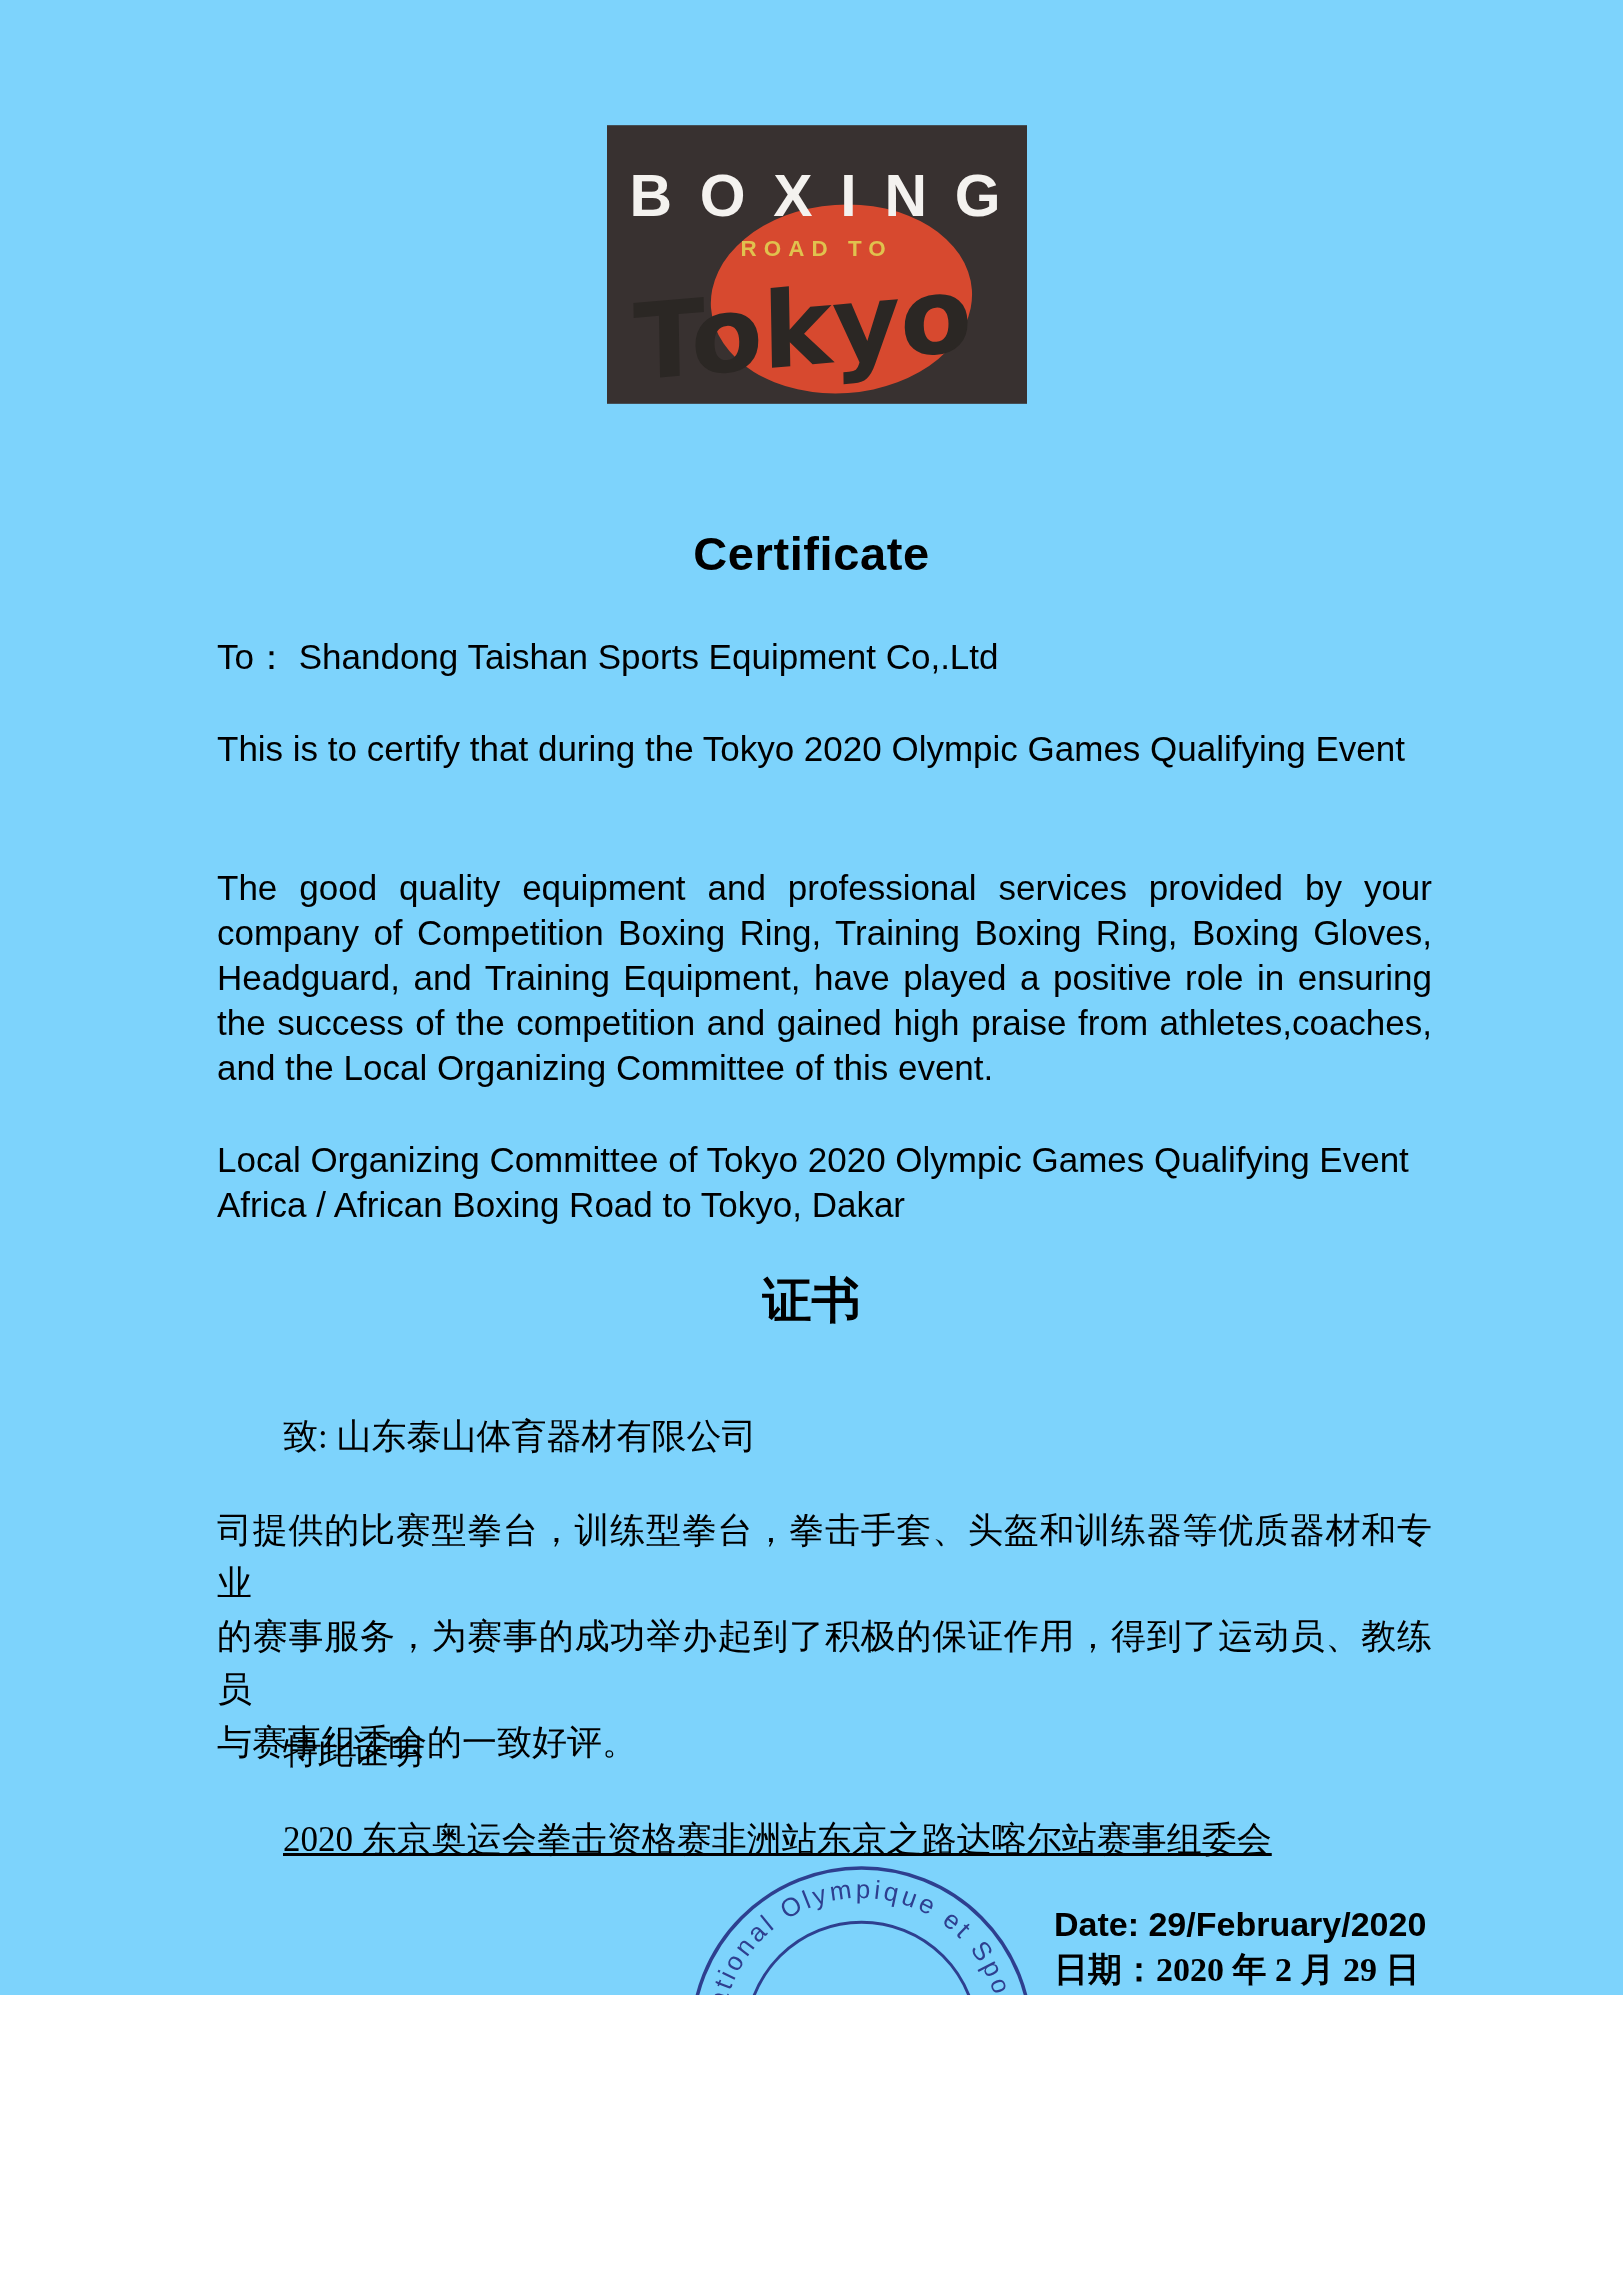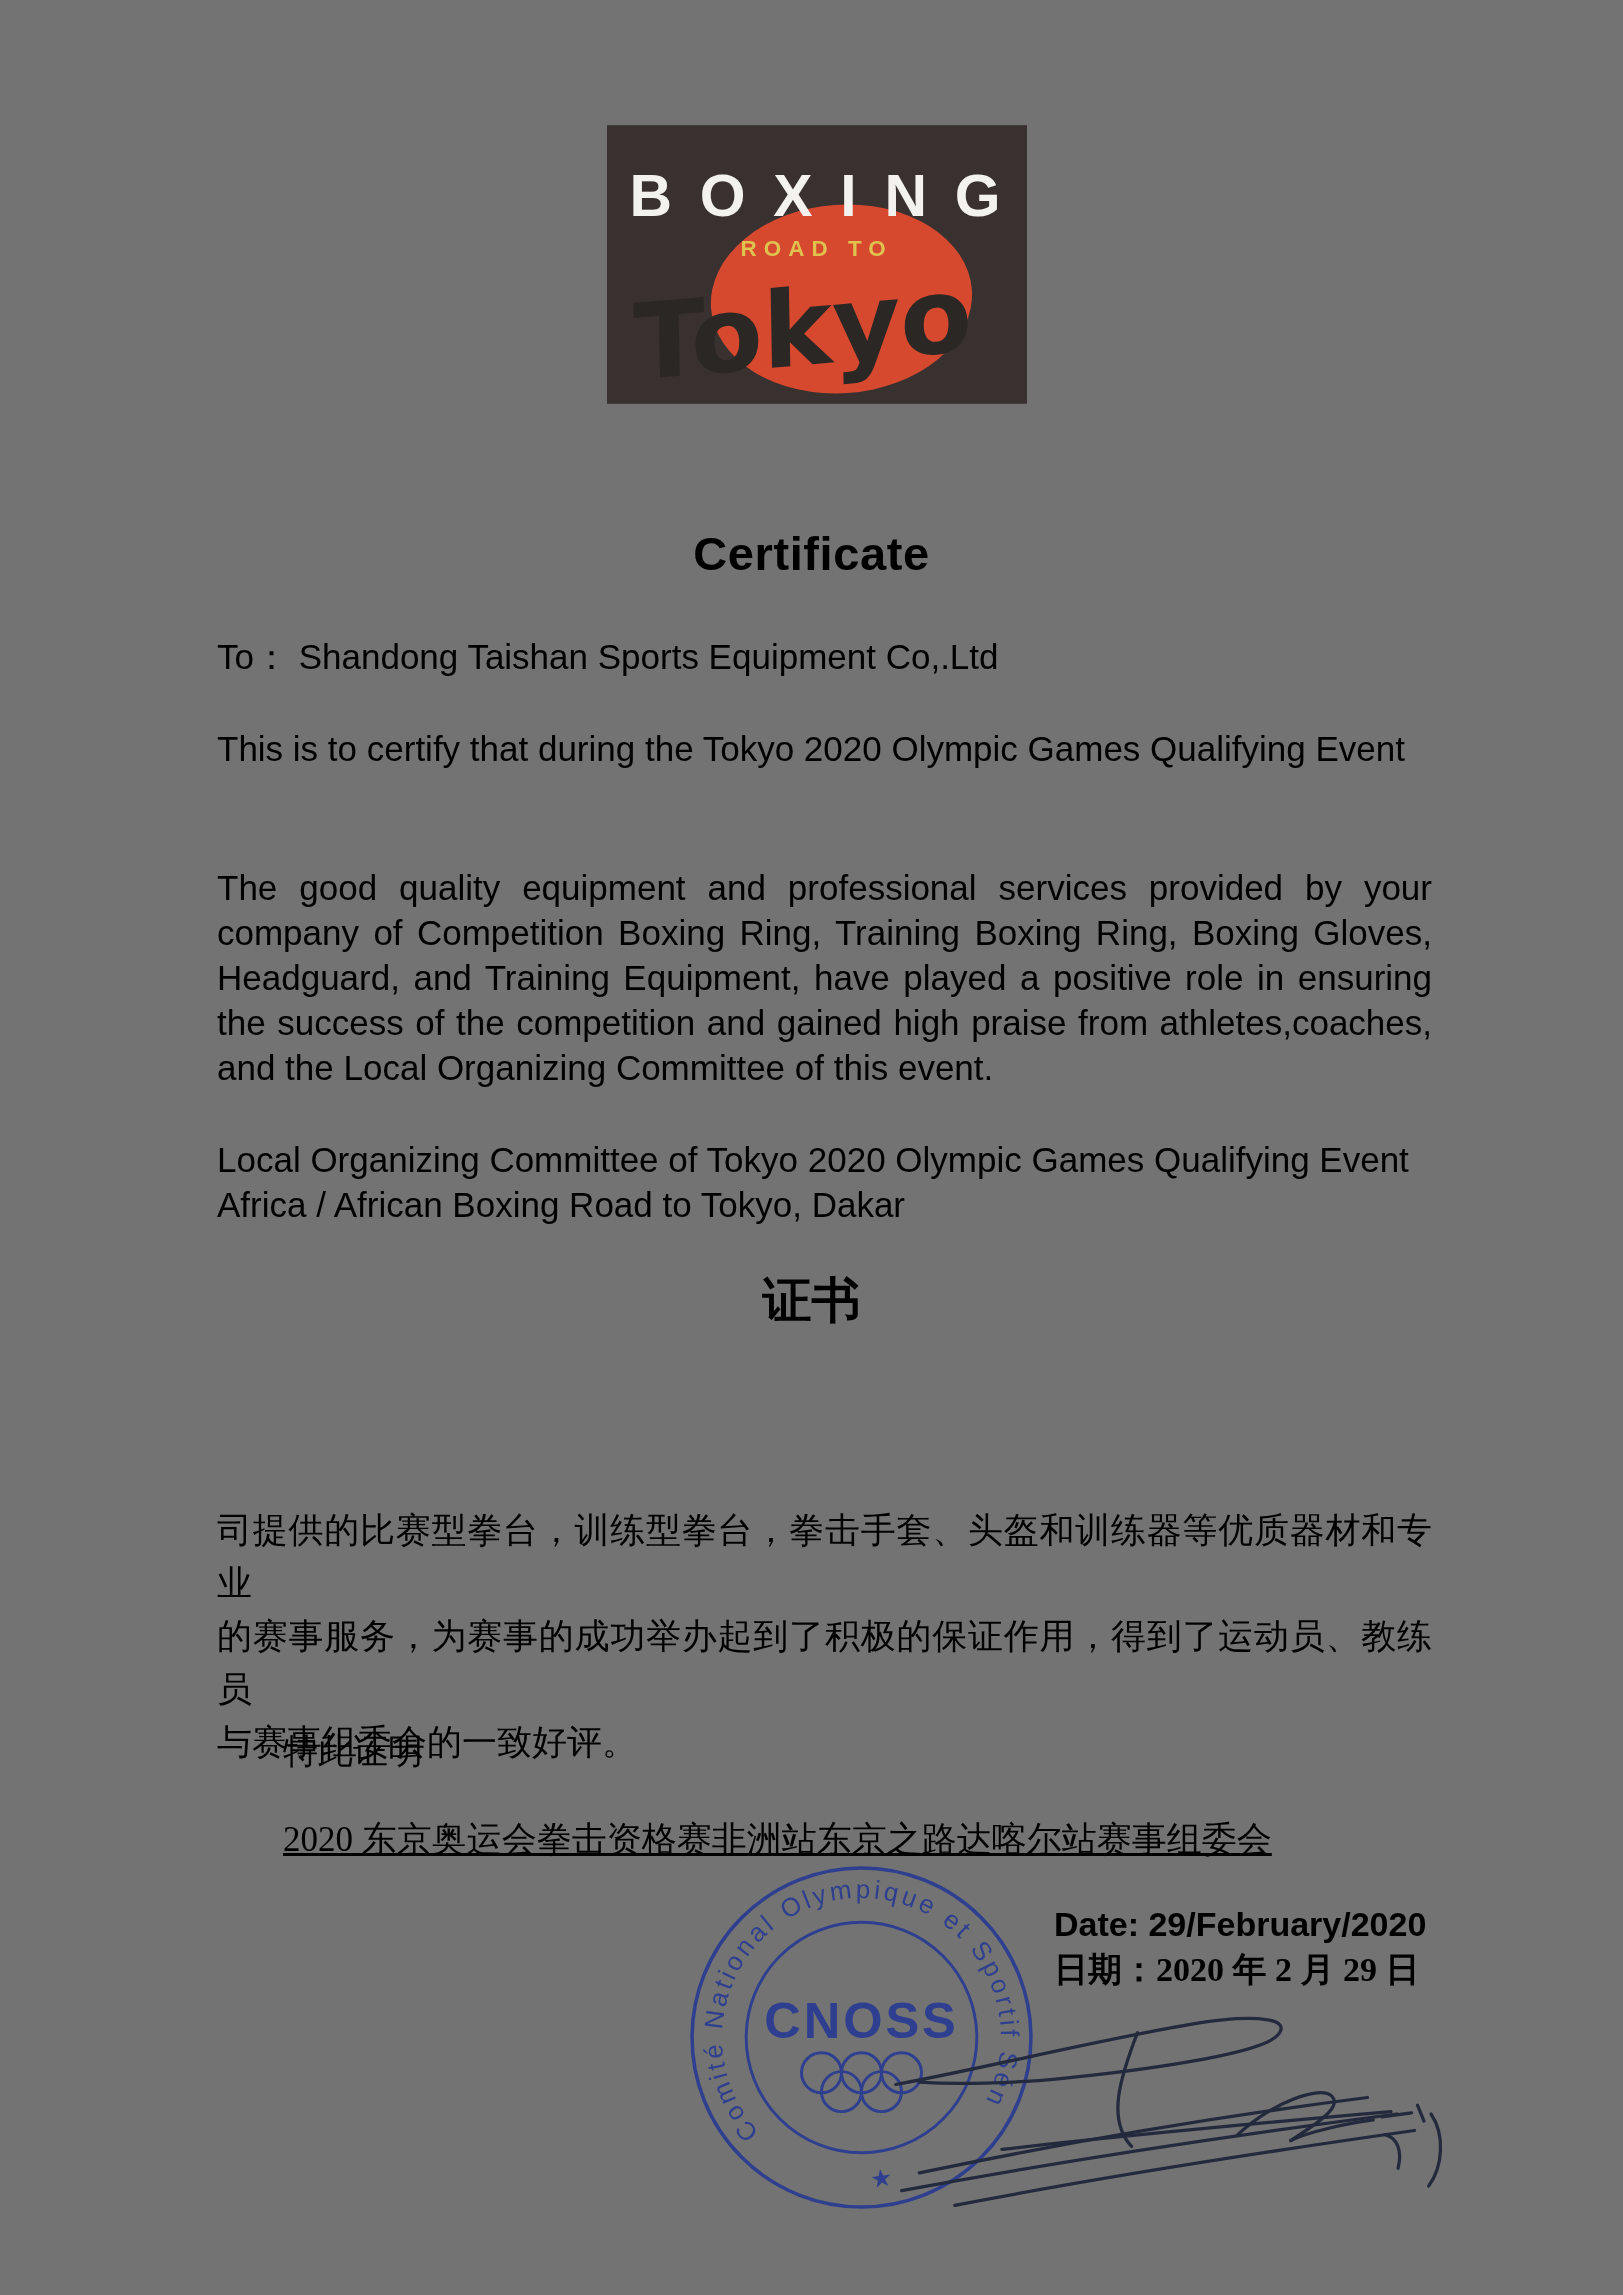--- a/index.html
+++ b/index.html
@@ -1,17 +1,17 @@
 <!DOCTYPE html>
 <html style="font-size:9.4px"><head>
 <meta charset="utf-8">
 <style>
   html,body{margin:0;padding:0;background:#ffffff;}
   .page{
-    position:relative;width:1623px;height:2295px;background:#737373;overflow:hidden;
+    position:relative;width:1623px;height:1995px;background:#7dd3fc;overflow:hidden;
     font-family:"Liberation Sans","DejaVu Sans",sans-serif;color:#000;
   }
   .abs{position:absolute;}
   
   .logo{left:607px;top:125px;width:420px;height:279px;}
   
   .title-en{left:0;top:521px;width:1623px;text-align:center;
     font-size:47px;font-weight:bold;line-height:65px;letter-spacing:0.6px;}
   
   .line-en{font-size:35px;line-height:45px;white-space:nowrap;}
@@ -72,20 +72,21 @@
     <div class="lline">and the Local Organizing Committee of this event.</div>
   </div>
 
   <div class="abs block-en para3">
     <div class="lline">Local Organizing Committee of Tokyo 2020 Olympic Games Qualifying Event</div>
     <div class="lline">Africa / African Boxing Road to Tokyo, Dakar</div>
   </div>
 
   <div class="abs title-zh">证书</div>
 
+  <div class="abs block-en to-zh zh">致: 山东泰山体育器材有限公司</div>
 
   <div class="abs block-en para-zh zh">
     <div class="zline">司提供的比赛型拳台，训练型拳台，拳击手套、头盔和训练器等优质器材和专业</div>
     <div class="zline">的赛事服务，为赛事的成功举办起到了积极的保证作用，得到了运动员、教练员</div>
     <div class="zline last">与赛事组委会的一致好评。</div>
   </div>
 
   <div class="abs block-en hereby-zh zh">特此证明</div>
 
   <div class="abs block-en committee-zh zh">2020 东京奥运会拳击资格赛非洲站东京之路达喀尔站赛事组委会</div>

